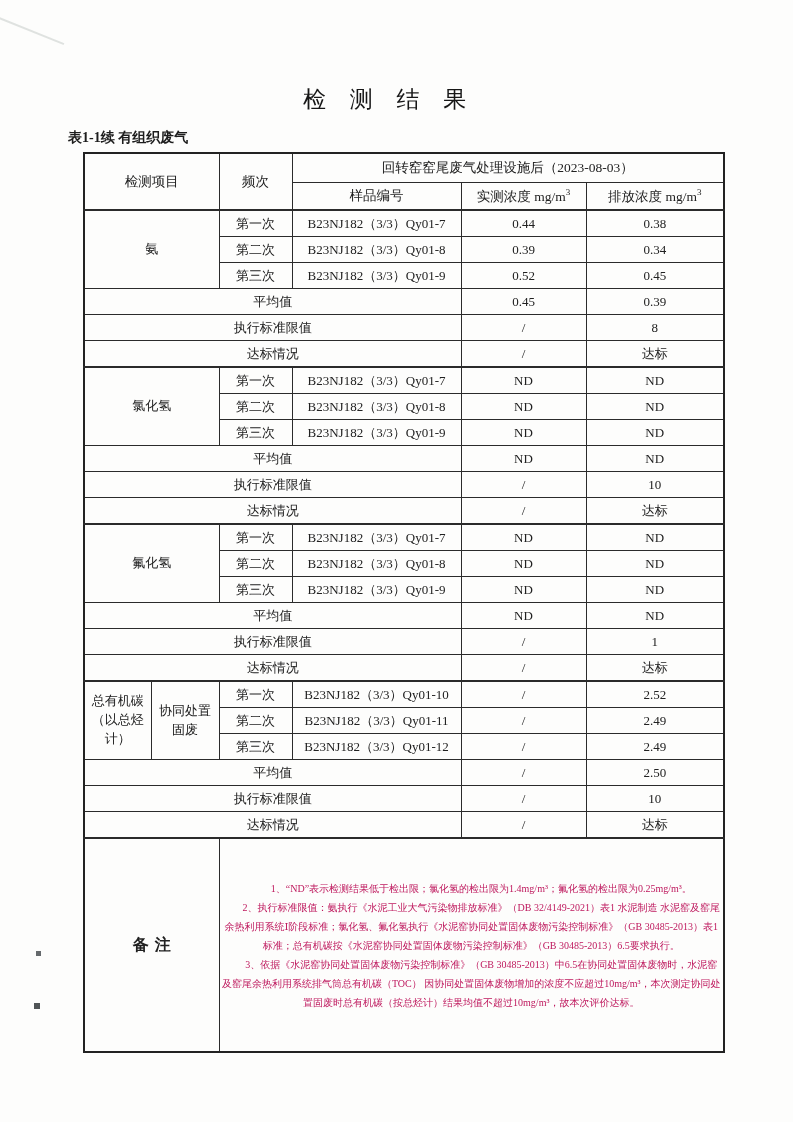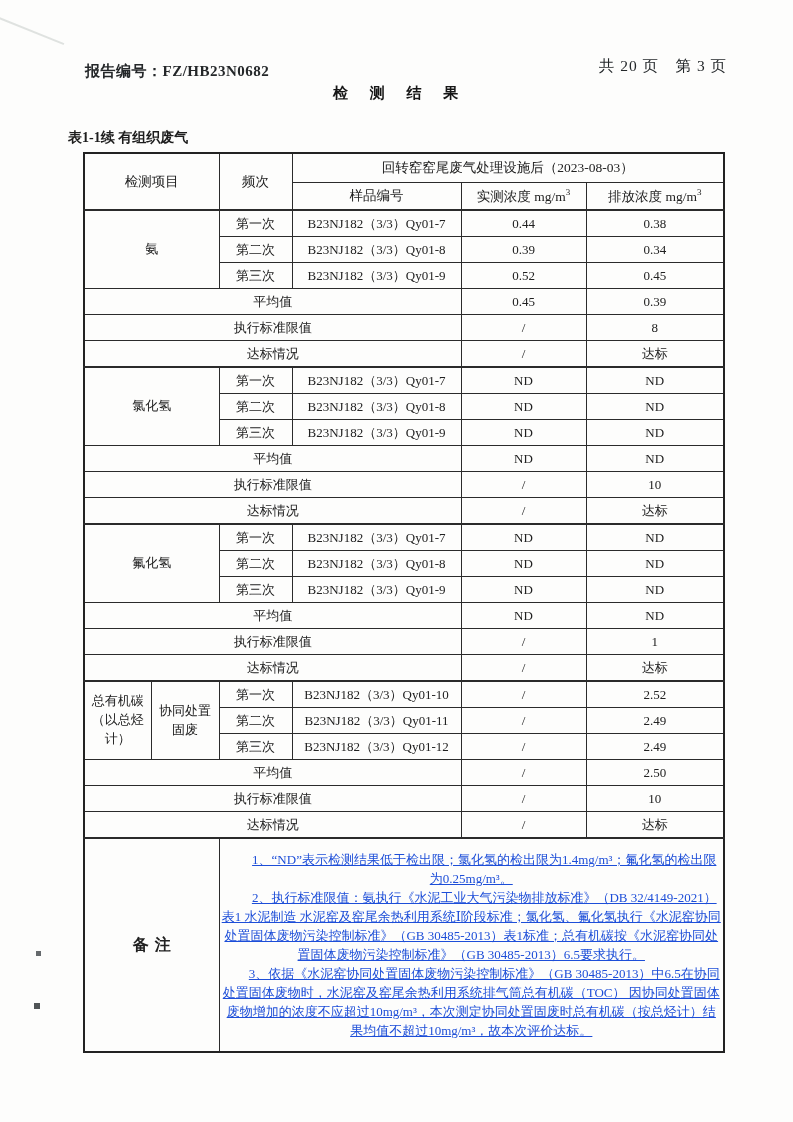--- a/index.html
+++ b/index.html
@@ -40,26 +40,26 @@
     margin-top: 6px;
     color: #242729;
   }
   .pagination {
     font-size: 15.5px;
     color: #23272a;
     letter-spacing: 1px;
   }
   .title {
     position: absolute;
-    left: 80px; top: 84px;
+    left: 69px; top: 84px;
     width: 640px;
     margin: 0;
     text-align: center;
-    font-size: 15px;
-    font-weight: bold;
+    font-size: 23px;
+    font-weight: normal;
     letter-spacing: 9px;
     color: #161616;
   }
   .caption {
     position: absolute;
     left: 68px; top: 129px;
     font-size: 14px;
     font-weight: bold;
     color: #1d1d1d;
   }
@@ -91,44 +91,39 @@
     font-size: 16px;
     font-weight: bold;
     letter-spacing: 6px;
     text-indent: 6px;
   }
   td.remarks-body {
     height: 212px;
     text-align: left;
     vertical-align: middle;
     padding: 5px 9px 5px 7px;
-    font-size: 13px;
+    font-size: 10px;
     line-height: 19px;
-    color: #1d4ed8;
-    text-decoration: underline;
+    color: #be185d;
   }
   td.remarks-body p {
     margin: 0;
     text-indent: 2em;
   }
   sup { font-size: 9px; }
 </style>
 </head>
 <body>
 
 <div class="page">
 
   <div class="artifact diag"></div>
   <div class="artifact dot-a"></div>
   <div class="artifact dot-b"></div>
 
-  <div class="header-row">
-    <div class="report-no"><span>报告编号：</span><span>FZ/HB23N0682</span></div>
-    <div class="pagination">共 20 页　第 3 页</div>
-  </div>
 
   <h1 class="title">检 测 结 果</h1>
 
   <div class="caption">表1-1续 有组织废气</div>
 
   <table class="results">
     <colgroup>
       <col style="width:67px">
         <col style="width:68px">
         <col style="width:73px">

